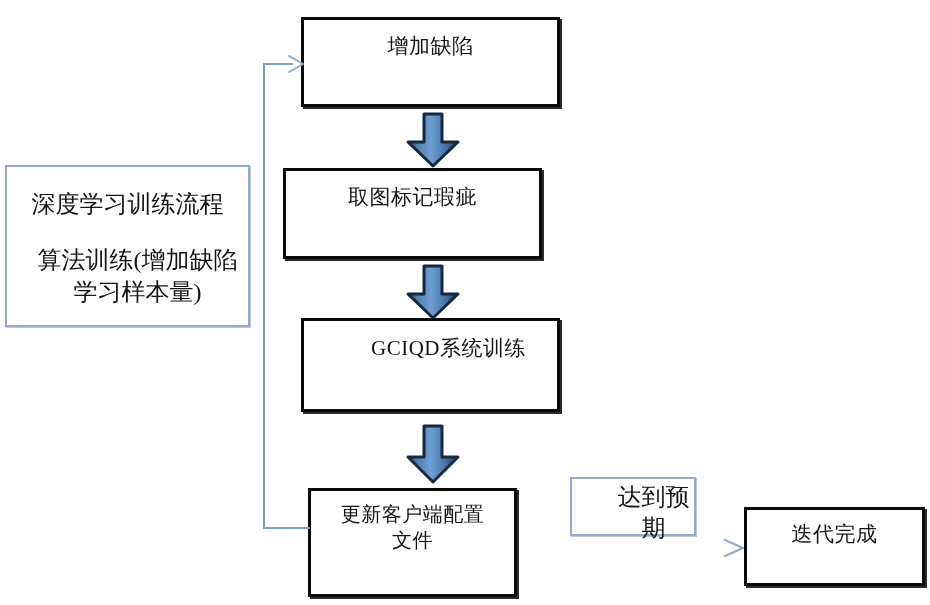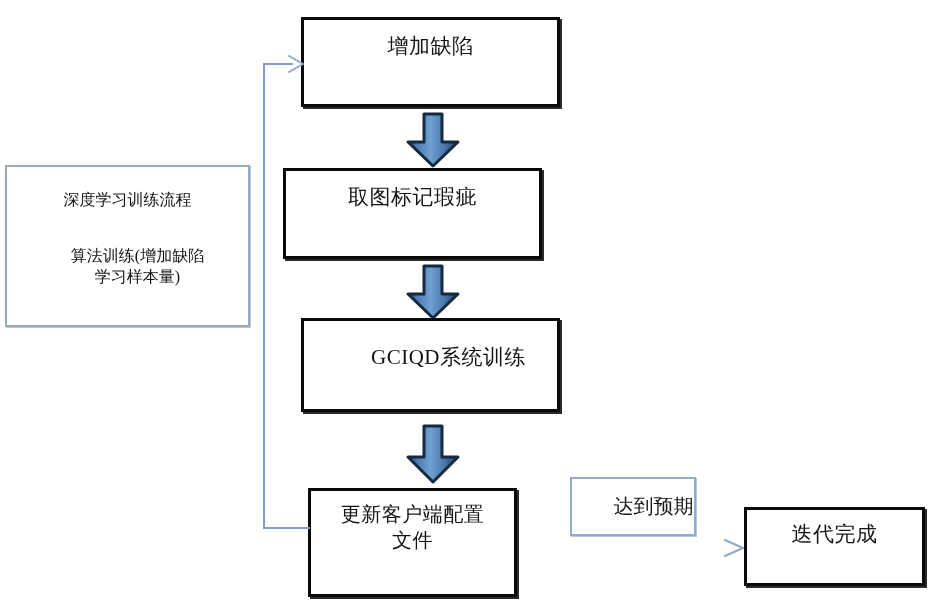--- a/index.html
+++ b/index.html
@@ -56,21 +56,21 @@
     white-space: pre-line;
     font-family: "Liberation Serif", "DejaVu Serif", serif;
   }
 
   
   #left-panel .ptext {
     position: absolute;
     left: 0; right: 0;
     text-align: center;
     color: #131313;
-    font-size: 16px;
+    font-size: 24px;
     line-height: 1.32;
     white-space: pre-line;
     font-family: "Liberation Serif", "DejaVu Serif", serif;
   }
 
   
   .block-arrow { position: absolute; }
   .block-arrow svg { display: block; }
 
   
@@ -122,21 +122,21 @@
           <stop offset="45%" stop-color="#6fa0d2"></stop>
           <stop offset="70%" stop-color="#4f7cb0"></stop>
           <stop offset="100%" stop-color="#24405f"></stop>
         </linearGradient>
       </defs>
       <polygon points="20,2 38,2 38,30 54,30 29,54 4,30 20,30" fill="url(#ag2)" stroke="#15293f" stroke-width="3" stroke-linejoin="round"></polygon>
     </svg>
   </div>
 
   <div class="proc-box" style="left:301px; top:318px; width:259px; height:94px;">
-    <div class="lbl" style="top:23px;margin-left:36px;">GCIQD系统训练</div>
+    <div class="lbl" style="top:14px;margin-left:36px;">GCIQD系统训练</div>
   </div>
 
   <div class="block-arrow" style="left:404px; top:424px; width:58px; height:60px;">
     <svg width="58" height="60" viewBox="0 0 58 60" xmlns="http://www.w3.org/2000/svg">
       <defs>
         <linearGradient id="ag3" x1="0" y1="0" x2="1" y2="0">
           <stop offset="0%" stop-color="#2a4a70"></stop>
           <stop offset="18%" stop-color="#4f7cb0"></stop>
           <stop offset="45%" stop-color="#6fa0d2"></stop>
           <stop offset="70%" stop-color="#4f7cb0"></stop>
@@ -146,21 +146,21 @@
       <polygon points="20,2 38,2 38,33 54,33 29,58 4,33 20,33" fill="url(#ag3)" stroke="#15293f" stroke-width="3" stroke-linejoin="round"></polygon>
     </svg>
   </div>
 
   <div class="proc-box" style="left:308px; top:488px; width:209px; height:109px;padding-left:16px;">
     <div class="lbl" style="top:11px; font-size:20px;">更新客户端配置
 文件</div>
   </div>
 
   <div class="thin-box" style="left:570px; top:477px; width:126px; height:59px;">
-    <div class="lbl" style="top:14px; font-size:20px;padding-left:41px;">达到预期</div>
+    <div class="lbl" style="top:3px; font-size:24px;padding-left:41px;">达到预期</div>
   </div>
 
   <div class="proc-box" style="left:744px; top:507px; width:181px; height:79px;">
     <div class="lbl" style="top:11px;">迭代完成</div>
   </div>
 
   <div class="conn conn-h" style="left:263px; top:527px; width:47px; height:2px;"></div>
 
   <div class="conn conn-v" style="left:263px; top:63px; width:2px; height:466px;"></div>
 

